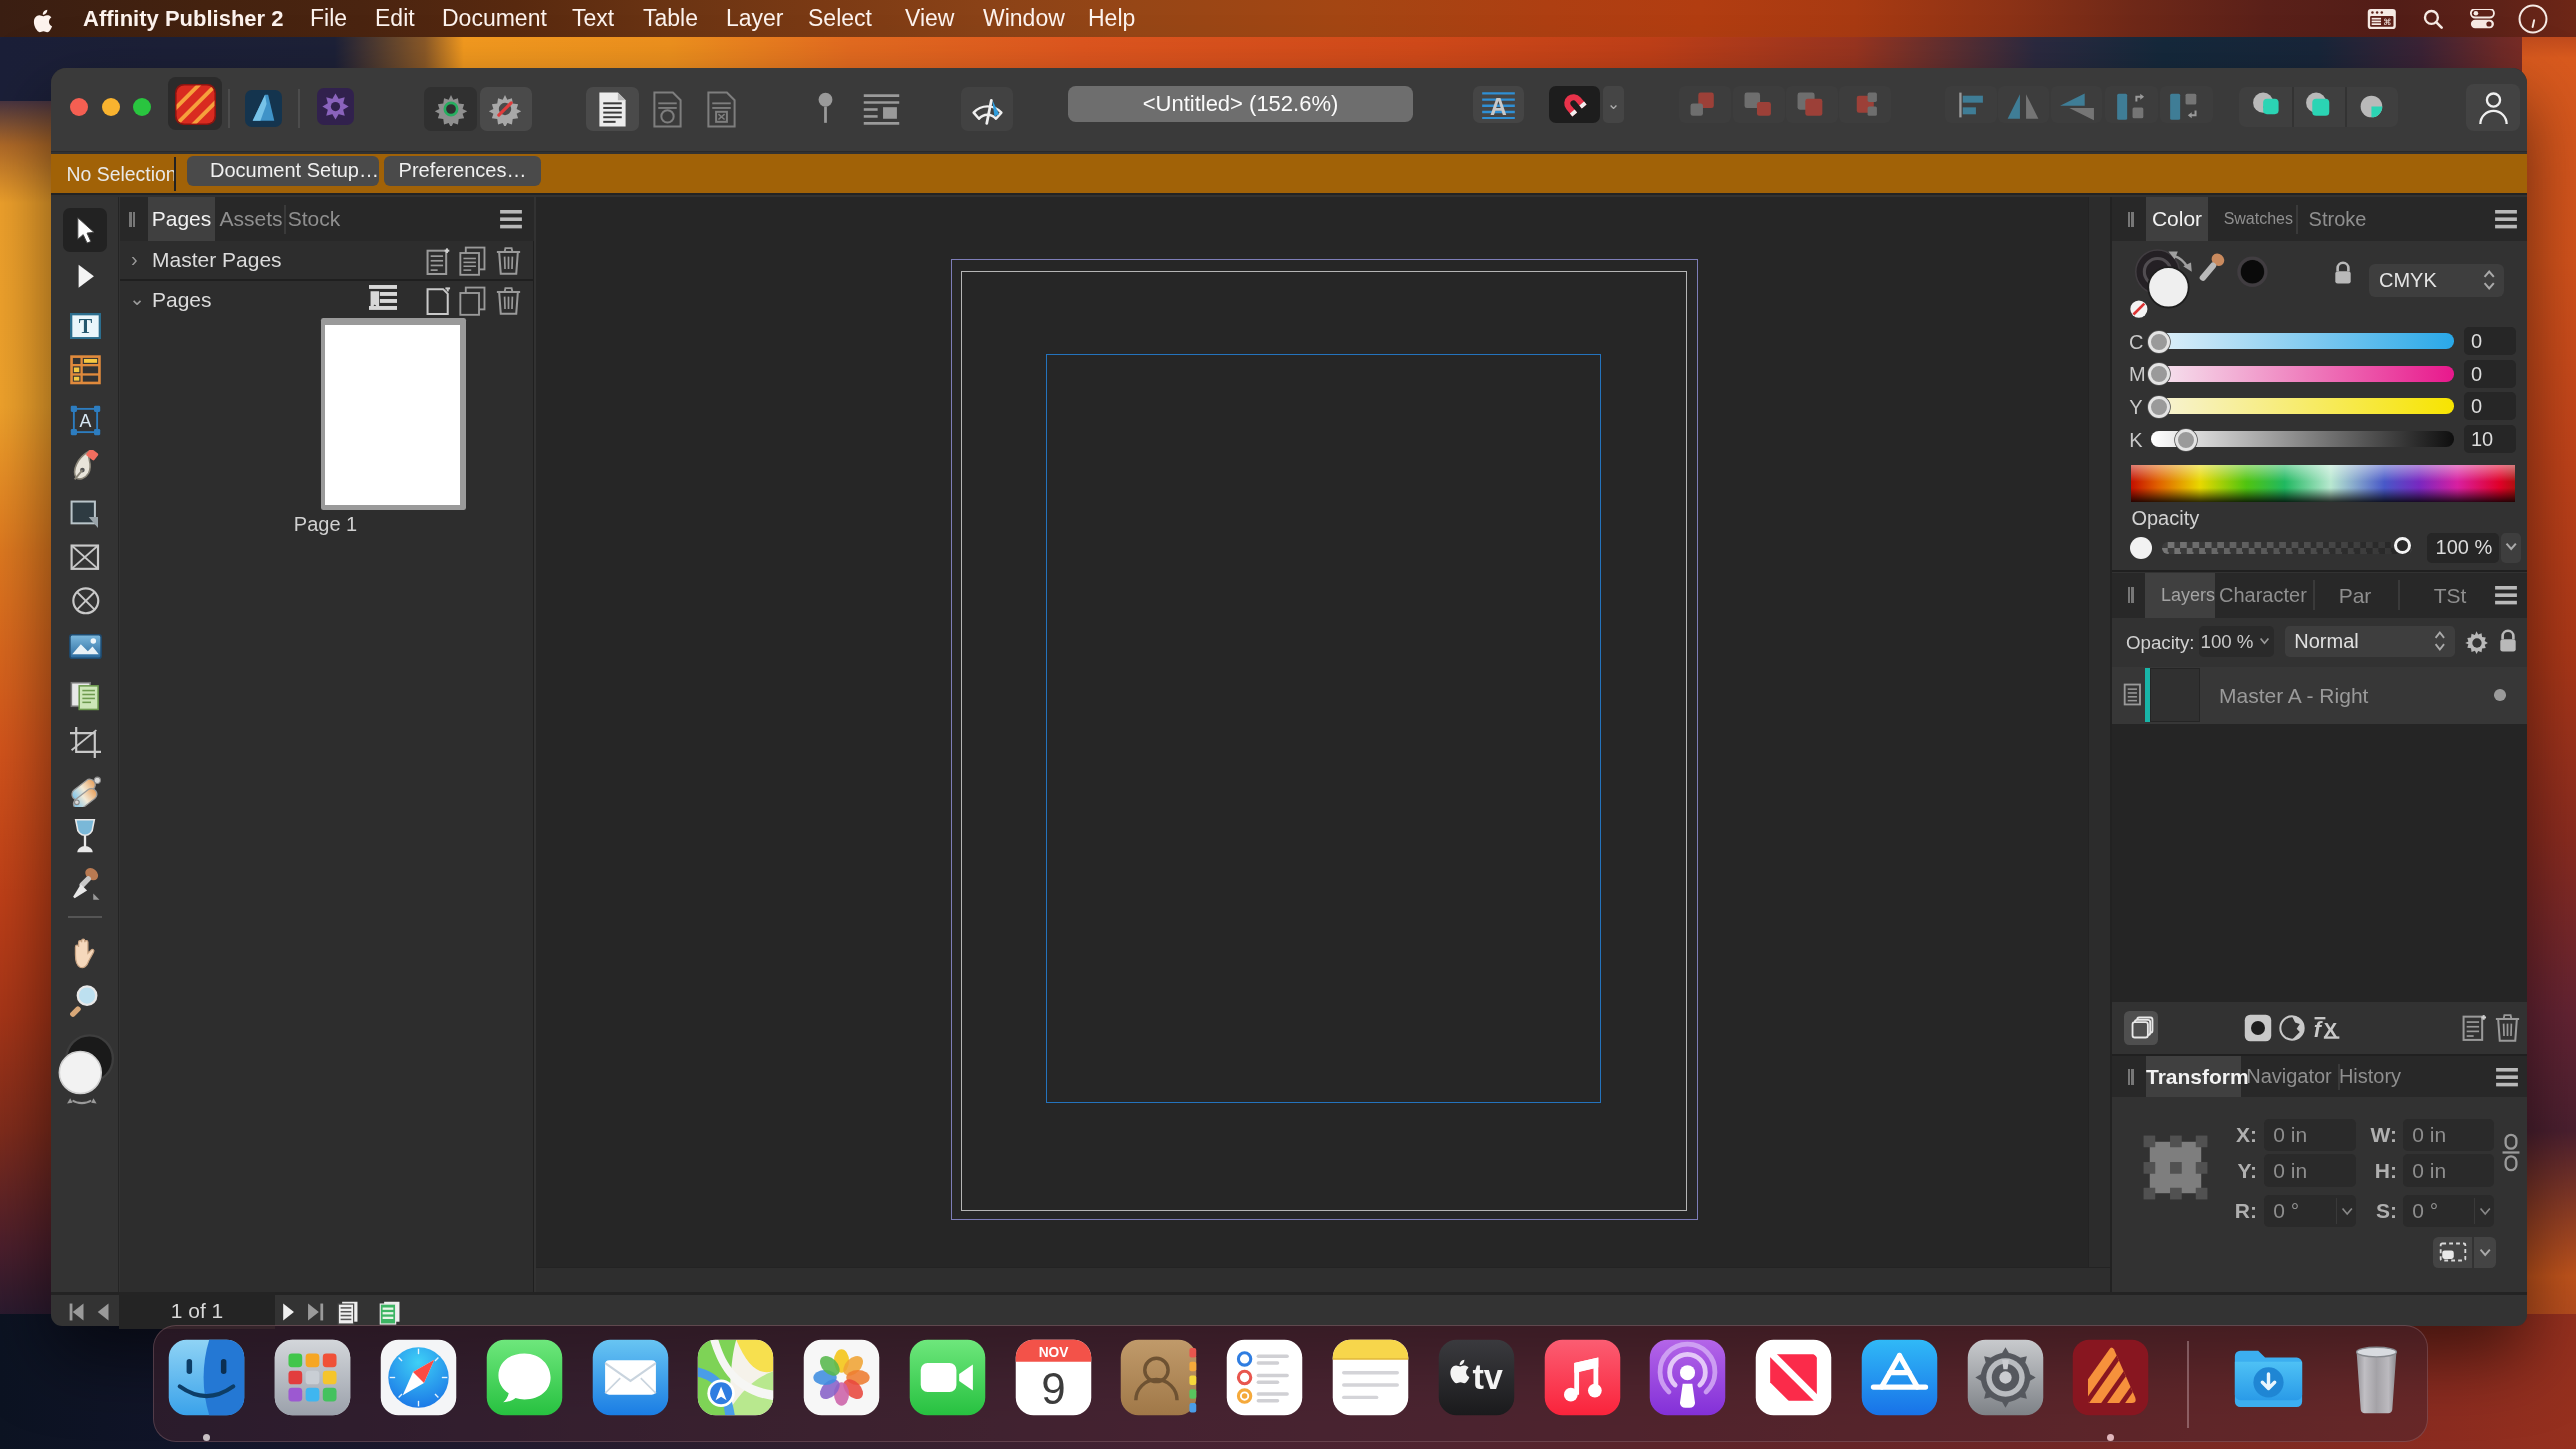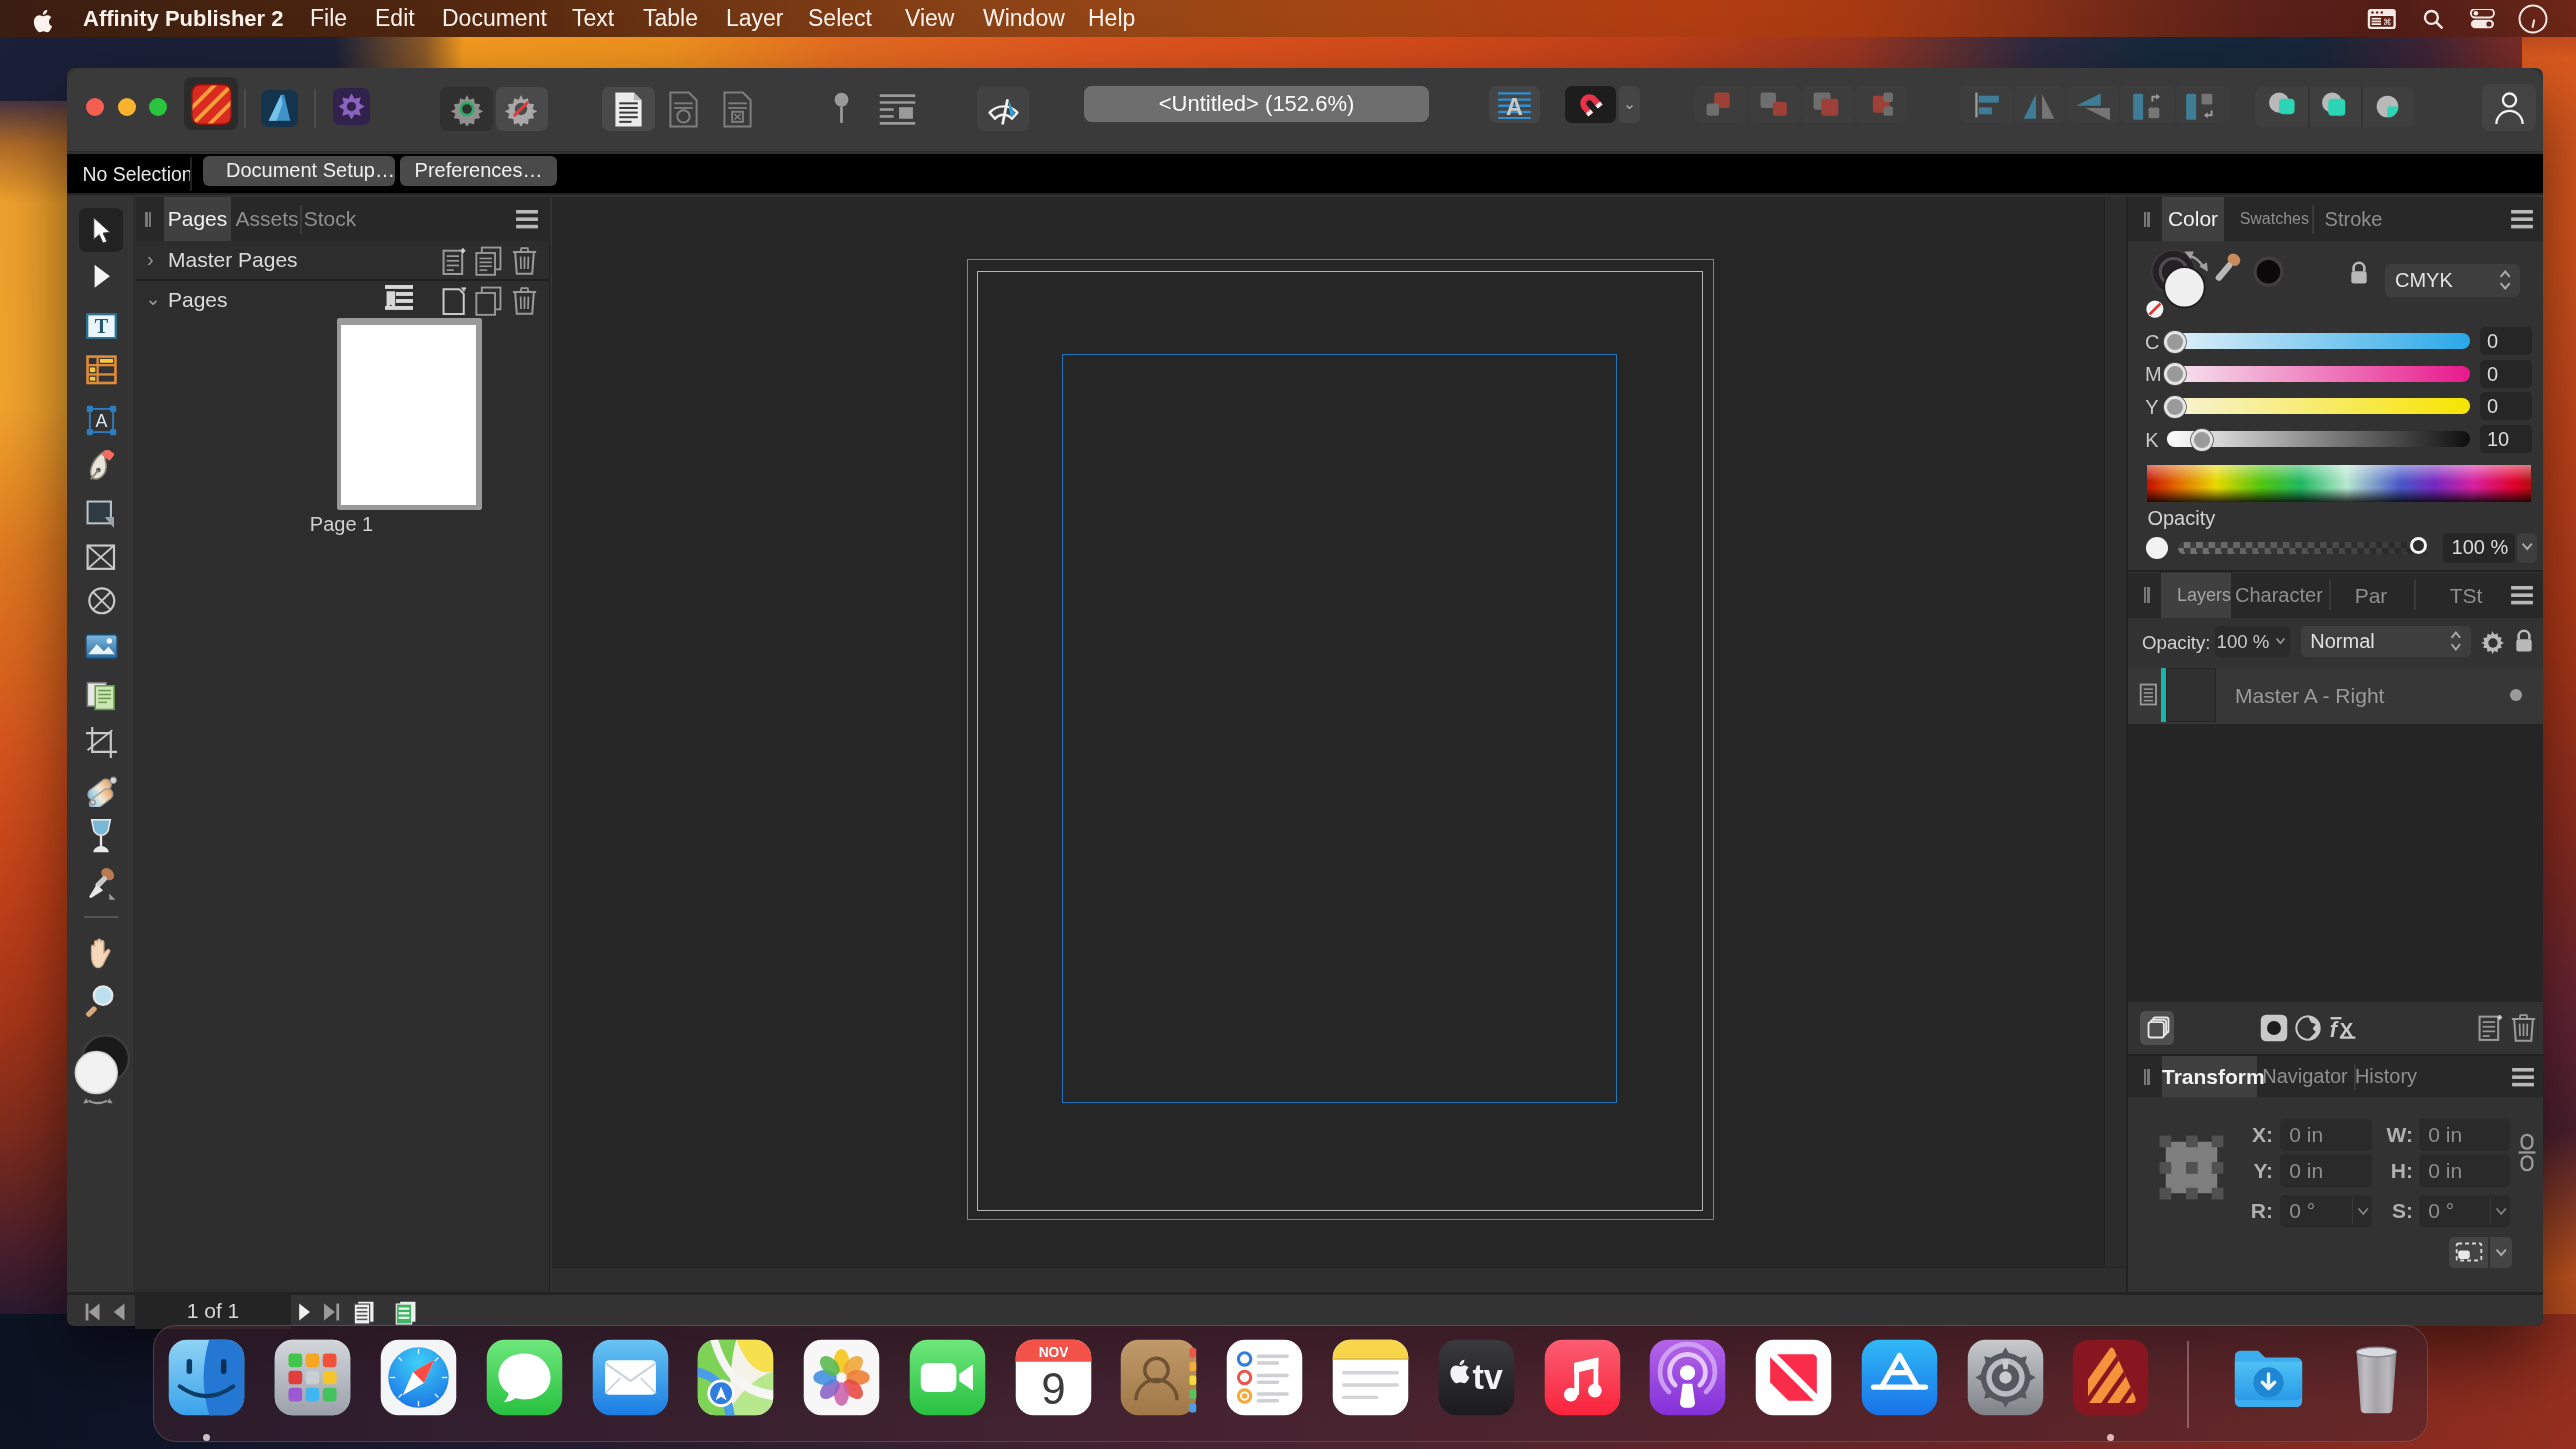--- a/index.html
+++ b/index.html
@@ -15,23 +15,23 @@
   background: linear-gradient(90deg, #1b1f38 0%, #1d2138 13%, #8c5a28 16.5%, #f59b1f 18%, #f0921e 26%, #e66c20 33%, #e1571f 42%, #d44b1a 55%, #c24018 64%, #9a3520 72%, #2c2a40 79%, #15293c 84%, #18263a 90%, #3c2336 94%, #6e2a28 97%, #8f3020 100%); }
 #wpright { position:absolute; right:0; top:0; width:54px; height:1450px;
   background: linear-gradient(180deg, #93301c 0%, #d95a1e 4%, #d4531c 18%, #c2431a 32%, #ad3818 45%, #8c2c20 58%, #652434 70%, #4c2030 78%, #c2541c 88%, #a84420 94%, #5c2430 100%); }
 #wpbottom { position:absolute; left:0; top:1314px; width:2576px; height:135px;
   background: linear-gradient(90deg, #0c1322 0%, #12152a 8%, #221a2e 20%, #33202f 33%, #452233 45%, #502430 56%, #5c242a 65%, #6e2626 78%, #7e2a22 88%, #8c2c20 95%, #96301e 100%); }
 
 #menubar { position:absolute; left:0; top:0; width:2576px; height:37px;
   background: linear-gradient(90deg, #3a1e12 0%, #44220f 8%, #4a2410 14%, #58290f 20%, #6b3413 26%, #7b3a14 32%, #8a4217 38%, #964616 44%, #a44613 52%, #ae3f12 60%, #b23d11 66%, #a83a12 72%, #8c3216 78%, #6e2818 83%, #5a2019 88%, #521d17 93%, #5e2218 97%, #6e2616 100%); }
 .mtxt { position:absolute; top:0; height:37px; line-height:37px; color:#fdf3ee; font-size:23px; }
 
-#win { position:absolute; left:67px; top:68px; width:2476px; height:1258px; background:#323232; border-radius:7px; box-shadow:0 31px 70px rgba(0,0,0,.55); }
+#win { position:absolute; left:51px; top:68px; width:2476px; height:1258px; background:#323232; border-radius:15px; box-shadow:0 31px 70px rgba(0,0,0,.55); }
 #titlebar { position:absolute; left:0; top:0; width:2476px; height:84px; background:#3a3a3a; border-radius:15.6px 15.6px 0 0; border-bottom:1.6px solid #2a2a2a; }
-#ctxrow { position:absolute; left:0; top:86px; width:2476px; height:41px; background:#000000; border-bottom:2.3px solid #232323; }
+#ctxrow { position:absolute; left:0; top:86px; width:2476px; height:41px; background:#a16207; border-bottom:2.3px solid #232323; }
 #toolstrip { position:absolute; left:0; top:129px; width:68px; height:1095px; background:#333333; border-right:1.6px solid #242424; }
 #leftpanel { position:absolute; left:69px; top:129px; width:414px; height:1095px; background:#2d2d2d; border-right:1.6px solid #1f1f1f; }
 #canvas { position:absolute; left:485px; top:129px; width:1574px; height:1095px; background:#262626; }
 #rightpanel { position:absolute; left:2059px; top:129px; width:417px; height:1095px; background:#323232; border-left:2.3px solid #222222; overflow:hidden; }
 #statusbar { position:absolute; left:0; top:1224px; width:2476px; height:34px; background:#333333; border-top:3.1px solid #232323; border-radius:0 0 11px 11px;padding-left:12px; }
 
 #dock { position:absolute; left:153px; top:1325px; width:2275px; height:117px; border-radius:23px;
   background: rgba(70,36,48,0.5); border:1.6px solid rgba(200,160,165,0.25); }
 .dicon { position:absolute; top:1337px; width:81px; height:81px; }
 </style>

